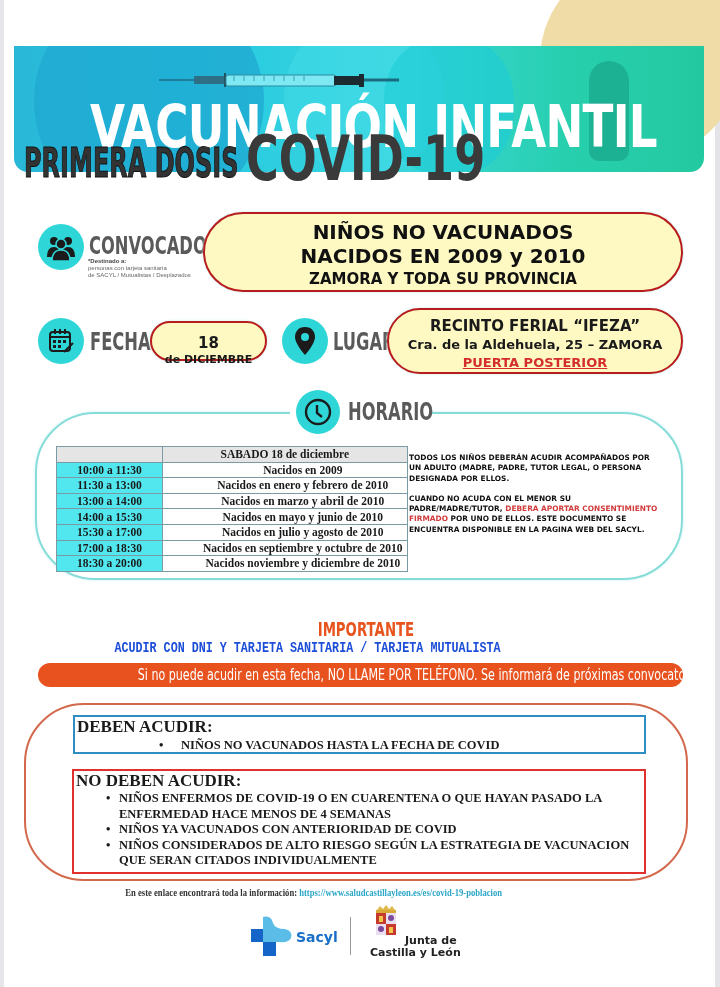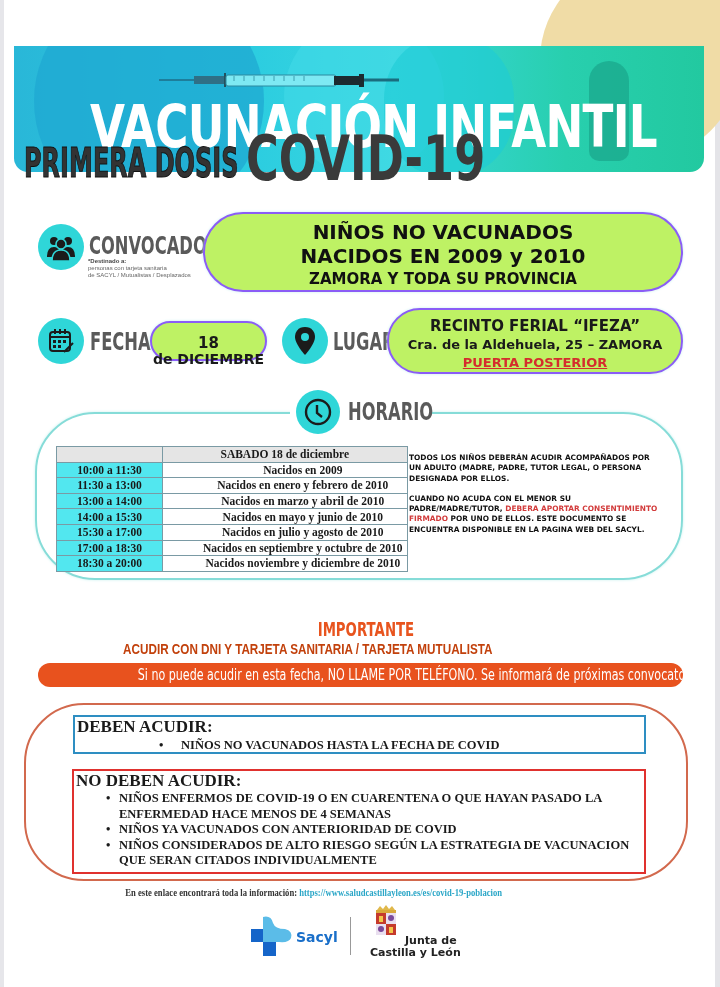--- a/index.html
+++ b/index.html
@@ -25,32 +25,32 @@
   .sub-primera { position: absolute; left: 24px; top: 140px; font-family: "DejaVu Sans", sans-serif; font-weight: bold;
                  font-size: 40px; color: #333333; transform: scaleX(0.6); transform-origin: left; white-space: nowrap;
                  -webkit-text-stroke: 1px #111; }
   .sub-covid { position: absolute; left: 246px; top: 128px; font-family: "DejaVu Sans", sans-serif; font-weight: bold;
                font-size: 62px; color: #3a3a3a; transform: scaleX(0.72); transform-origin: left; white-space: nowrap; line-height: 1; }
 
   
   .icon-circle { position: absolute; width: 46px; height: 46px; border-radius: 50%; background: #2fd6d8; display: flex; align-items: center; justify-content: center; }
   .label-cond { position: absolute; font-family: "DejaVu Sans", sans-serif; font-weight: bold; color: #5a5a5a; font-size: 24px; transform: scaleX(0.68); transform-origin: left; white-space: nowrap; }
 
-  .pill { position: absolute; border: 2px solid #8b5cf6; border-radius: 40px; background: #bef264; box-shadow: 0 0 3px #c7f0ee; text-align: center; }
+  .pill { position: absolute; border: 2px solid #b91c1c; border-radius: 40px; background: #fef9c3; box-shadow: 0 0 3px #c7f0ee; text-align: center; }
 
   .convocados-note { position: absolute; left: 88px; top: 258px; width: 130px; font-size: 6px; color: #666; line-height: 7px; }
   .convocados-note b { color: #444; }
 
   .conv-pill { left: 203px; top: 212px; width: 480px; height: 80px; padding-top: 6px; }
   .conv-l1, .conv-l2 { font-family: "DejaVu Sans", sans-serif; font-weight: bold; font-size: 20px; color: #111; line-height: 24px; }
   .conv-l3 { font-family: "DejaVu Sans", sans-serif; font-weight: bold; font-size: 15px; color: #111; line-height: 22px; text-align: center; }
 
   .date-pill { left: 150px; top: 321px; width: 117px; height: 40px; border-radius: 22px; padding-top: 12px; }
   .date-day { font-family: "DejaVu Sans", sans-serif; font-weight: bold; font-size: 15px; line-height: 17px; }
-  .date-month { font-family: "DejaVu Sans", sans-serif; font-weight: bold; font-size: 14px; line-height: 15px; }
+  .date-month { font-family: "DejaVu Sans", sans-serif; font-weight: bold; font-size: 11px; line-height: 15px; }
 
   .place-pill { left: 387px; top: 308px; width: 296px; height: 66px; border-radius: 34px; padding-top: 6px; }
   .place-l1 { font-family: "DejaVu Sans", sans-serif; font-weight: bold; font-size: 15px; line-height: 20px; }
   .place-l2 { font-family: "DejaVu Sans", sans-serif; font-weight: bold; font-size: 13px; line-height: 18px; }
   .place-l3 { font-family: "DejaVu Sans", sans-serif; font-weight: bold; font-size: 13px; line-height: 18px; color: #d42d2d; text-decoration: underline; }
 
   
   .horario-frame { position: absolute; left: 35px; top: 412px; width: 648px; height: 168px; border: 2px solid #86dcd8; border-radius: 60px; box-shadow: 0 0 3px #c9f1ef; }
   .horario-cover { position: absolute; left: 290px; top: 404px; width: 140px; height: 16px; background: #fff; }
   .horario-label { left: 348px; top: 398px; font-size: 24px; }
@@ -61,21 +61,21 @@
   table.sched td.desc { background: #ffffff; width: 216px; padding-left: 40px; }
   table.sched tr.head td { background: #e5e5e5; margin-top: 17px; }
 
   .notes { position: absolute; left: 409px; top: 453px; width: 250px; font-family: "DejaVu Sans", sans-serif; font-weight: bold; font-size: 7.4px; line-height: 10.3px; color: #111; }
   .notes p + p { margin-top: 10px; }
   .notes .red { color: #d23b3b; }
 
   
   .imp-title { position: absolute; left: 0; width: 720px; top: 618px; text-align: center; font-family: "DejaVu Sans", sans-serif; font-weight: bold; font-size: 19px; color: #e8541e; padding-left: 12px; }
   .imp-title span { display: inline-block; transform: scaleX(0.7); }
-  .imp-sub { position: absolute; left: 0; width: 616px; top: 640px; text-align: center; font-family: Liberation Sans, sans-serif; font-weight: bold; font-size: 15px; color: #c2410c; }
+  .imp-sub { position: absolute; left: 0; width: 616px; top: 640px; text-align: center; font-family: Liberation Mono, monospace; font-weight: bold; font-size: 15px; color: #1d4ed8; }
   .imp-sub span { display: inline-block; transform: scaleX(0.78); }
   .imp-bar { position: absolute; left: 38px; top: 663px; width: 645px; height: 24px; border-radius: 12px; background: #e8521e; color: #fff; text-align: center; font-family: "DejaVu Sans", sans-serif; font-size: 15px; line-height: 24px; overflow: hidden; white-space: nowrap; }
   .imp-bar span { display: inline-block; transform: scaleX(0.74); transform-origin: center; }
 
   
   .rules-frame { position: absolute; left: 24px; top: 703px; width: 664px; height: 178px; border: 2px solid #d2694d; border-radius: 60px; }
   .box-yes { position: absolute; left: 73px; top: 715px; width: 573px; height: 39px; border: 2px solid #2e8ec2; font-family: "Liberation Serif", serif; font-weight: bold; }
   .box-no { position: absolute; left: 72px; top: 769px; width: 574px; height: 105px; border: 2px solid #e0312e; font-family: "Liberation Serif", serif; font-weight: bold; }
   .box-title { font-size: 17px; line-height: 20px; padding-left: 2px; }
   .box-yes ul { list-style: none; padding-left: 106px; font-size: 12.5px; line-height: 16px; }

